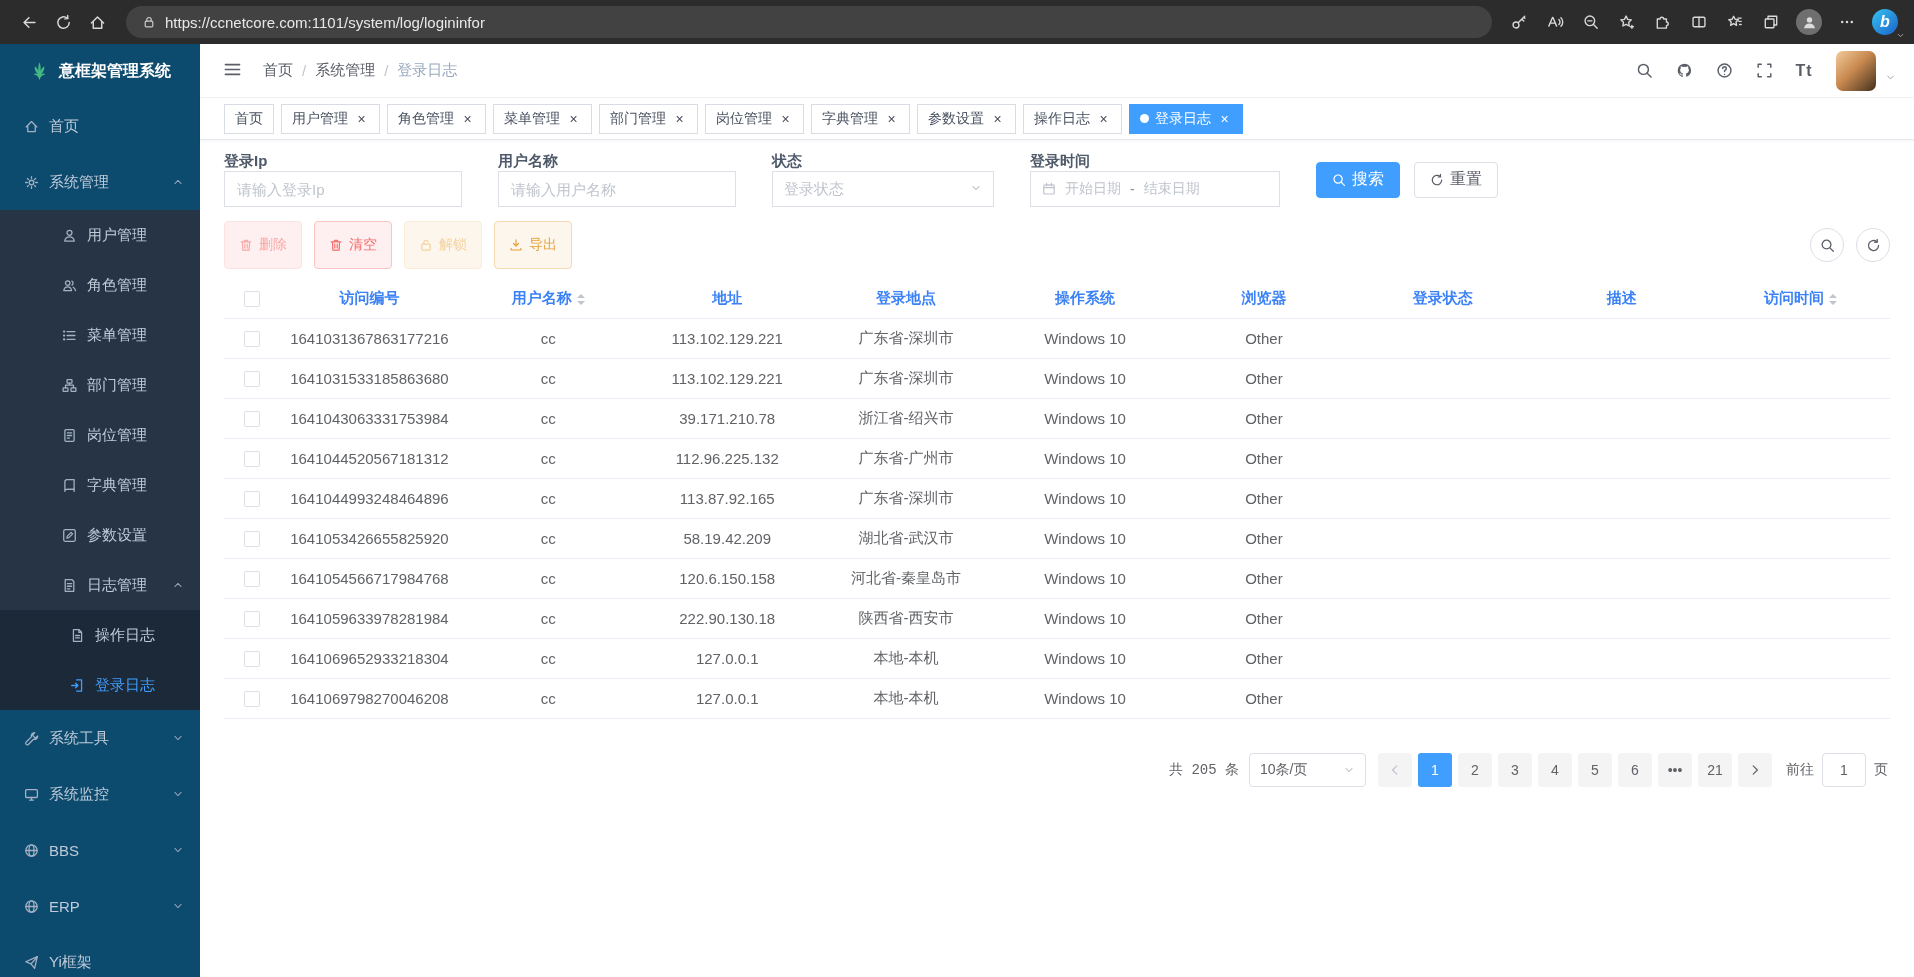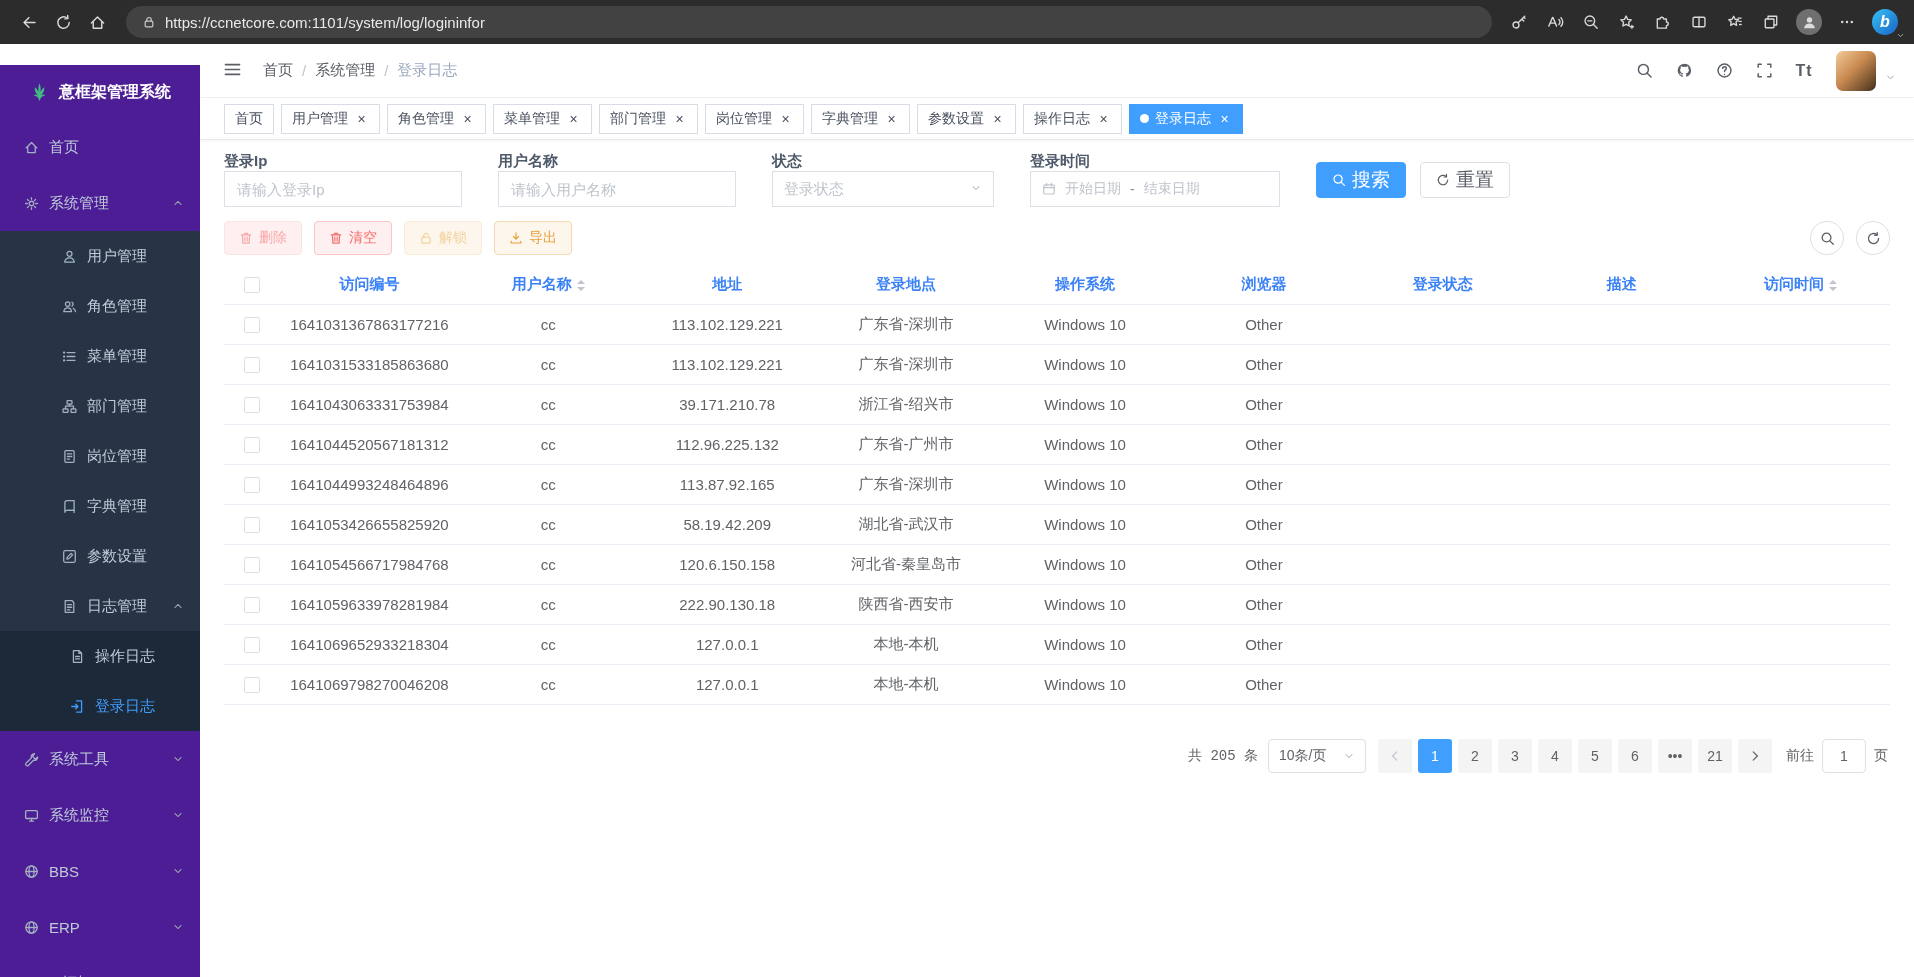--- a/index.html
+++ b/index.html
@@ -21,21 +21,21 @@
   .chrome .right .nav-ic { width:30px; font-size:16px; }
   .avatar-chrome { width:26px; height:26px; border-radius:50%; background:#6f6f6f; color:#dcdcdc;
     display:flex; align-items:center; justify-content:center; font-size:15px; margin:0 4px; }
   .bing-wrap { position:relative; width:34px; height:34px; display:flex; align-items:center; justify-content:center; }
   .bing { width:26px; height:26px; border-radius:50%; background:linear-gradient(135deg,#35c3f3,#1b62c8);
     color:#fff; font-weight:bold; font-style:italic; font-size:16px; display:flex; align-items:center; justify-content:center; }
   .bing-caret { position:absolute; right:-3px; bottom:-2px; font-size:9px; color:#bdbdbd; }
 
   
   .app { display:flex; height:933px; }
-  .sidebar { width:200px; flex-shrink:0; background:#4c1d95; color:#bfcbd9; overflow:hidden;margin-top:21px; }
+  .sidebar { width:200px; flex-shrink:0; background:#0c4a6e; color:#bfcbd9; overflow:hidden; }
   .logo { height:54px; display:flex; align-items:center; justify-content:center; gap:9px;
     color:#fff; font-weight:bold; font-size:16px; }
   .logo .leaf { color:#43b983; font-size:21px; display:flex; }
   .menu-item { height:50px; display:flex; align-items:center; padding-left:24px; gap:10px;
     font-size:15px; cursor:pointer; white-space:nowrap; }
   .menu-item.lvl1 { height:56px; }
   .menu-item.lvl2 { padding-left:62px; background:#263445; }
   .menu-item.lvl3 { padding-left:70px; background:#1c2938; }
   .menu-item .mi { font-size:15px; color:#a3b1c2; flex-shrink:0; }
   .menu-item.active, .menu-item.active .mi { color:#409eff; }
@@ -78,27 +78,27 @@
   input.inp { width:238px; padding:0 12px; font-size:15px; color:#606266; font-family:inherit; outline:none; }
   input.inp::placeholder { color:#bfc4cc; }
   .select { width:222px; display:flex; align-items:center; justify-content:space-between;
     padding:0 11px; color:#bfc4cc; font-size:15px; cursor:pointer; }
   .select .caret { color:#c0c4cc; font-size:12px; }
   .daterange { width:250px; display:flex; align-items:center; gap:9px; padding:0 11px;
     color:#bfc4cc; font-size:14px; cursor:pointer; }
   .daterange .cal { color:#c0c4cc; font-size:14px; display:flex; }
   .daterange .sep { color:#8a8f99; }
   .btn { height:36px; border-radius:4px; border:1px solid transparent; display:inline-flex; align-items:center;
-    gap:6px; padding:0 15px; font-size:19px; font-family:inherit; cursor:pointer; background:#fff; }
+    gap:6px; padding:0 15px; font-size:16px; font-family:inherit; cursor:pointer; background:#fff; }
   .btn-primary { background:#409eff; border-color:#409eff; color:#fff; }
   .btn-plain { border-color:#dcdfe6; color:#5a5e66; }
   .btn .bic { font-size:14px; display:flex; }
 
   .toolbar { margin-top:14px; display:flex; align-items:center; gap:12px; }
-  .btn-sm { height:34px; padding:0 14px; font-size:14px; }
+  .btn-sm { height:48px; padding:0 14px; font-size:14px; }
   .btn-danger-plain { background:#fef0f0; border-color:#fbc4c4; color:#f56c6c; }
   .btn-danger-plain.disabled { color:#f9a7a7; border-color:#fde2e2; cursor:not-allowed; }
   .btn-warning-plain { background:#fdf6ec; border-color:#f5dab1; color:#e6a23c; }
   .btn-warning-plain.disabled { color:#f3d19e; border-color:#faecd8; cursor:not-allowed; }
   .toolbar-right { margin-left:auto; display:flex; gap:12px; }
   .circle-btn { width:34px; height:34px; border-radius:50%; border:1px solid #dcdfe6; background:#fff;
     display:flex; align-items:center; justify-content:center; color:#5a5e66; font-size:15px; cursor:pointer; }
 
   
   .table { margin-top:10px; font-size:15px; color:#606266; }
@@ -110,21 +110,21 @@
     display:inline-block; cursor:pointer; }
   .sort { display:inline-flex; flex-direction:column; margin-left:5px; vertical-align:middle; cursor:pointer; }
   .sort i { width:0; height:0; border:4px solid transparent; display:block; }
   .sort .up { border-bottom-color:#c0c4cc; border-top-width:0; margin-bottom:3px; }
   .sort .down { border-top-color:#c0c4cc; border-bottom-width:0; }
 
   
   .pagination { margin-top:34px; display:flex; align-items:center; justify-content:flex-end;
     gap:6px; font-size:14px; color:#606266; padding-right:2px; }
   .pg-total { margin-right:4px;font-family:Liberation Mono, monospace; }
-  .pg-size { width:98px; height:34px; border:1px solid #dcdfe6; border-radius:4px; display:flex;
+  .pg-size { width:117px; height:34px; border:1px solid #dcdfe6; border-radius:4px; display:flex;
     align-items:center; justify-content:space-between; padding:0 10px; cursor:pointer; margin-right:6px; }
   .pg-size .caret { color:#c0c4cc; font-size:12px; }
   .pg-btn { min-width:34px; height:34px; background:#f4f4f5; border-radius:3px; display:flex;
     align-items:center; justify-content:center; padding:0 5px; color:#606266; font-size:14px; cursor:pointer; }
   .pg-btn.active { background:#409eff; color:#fff; }
   .pg-btn.disabled { color:#c0c4cc; }
   .pg-goto { display:flex; align-items:center; gap:8px; margin-left:8px; }
   .pg-input { width:44px; height:34px; border:1px solid #dcdfe6; border-radius:4px; text-align:center;
     font-size:14px; color:#606266; font-family:inherit; outline:none; }
 </style>

